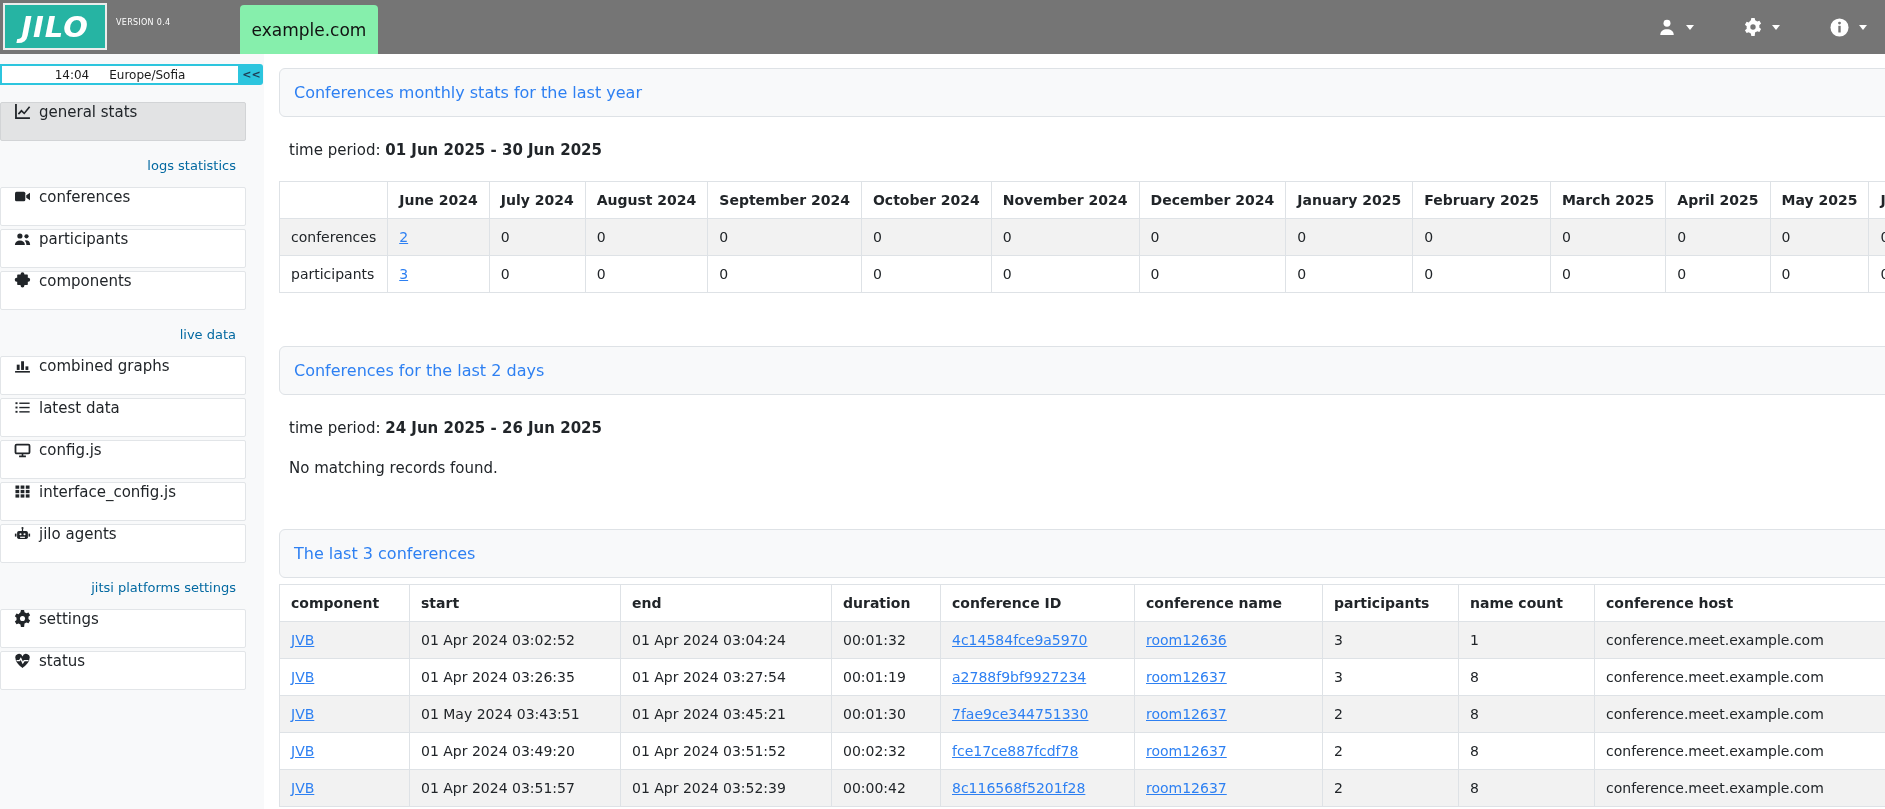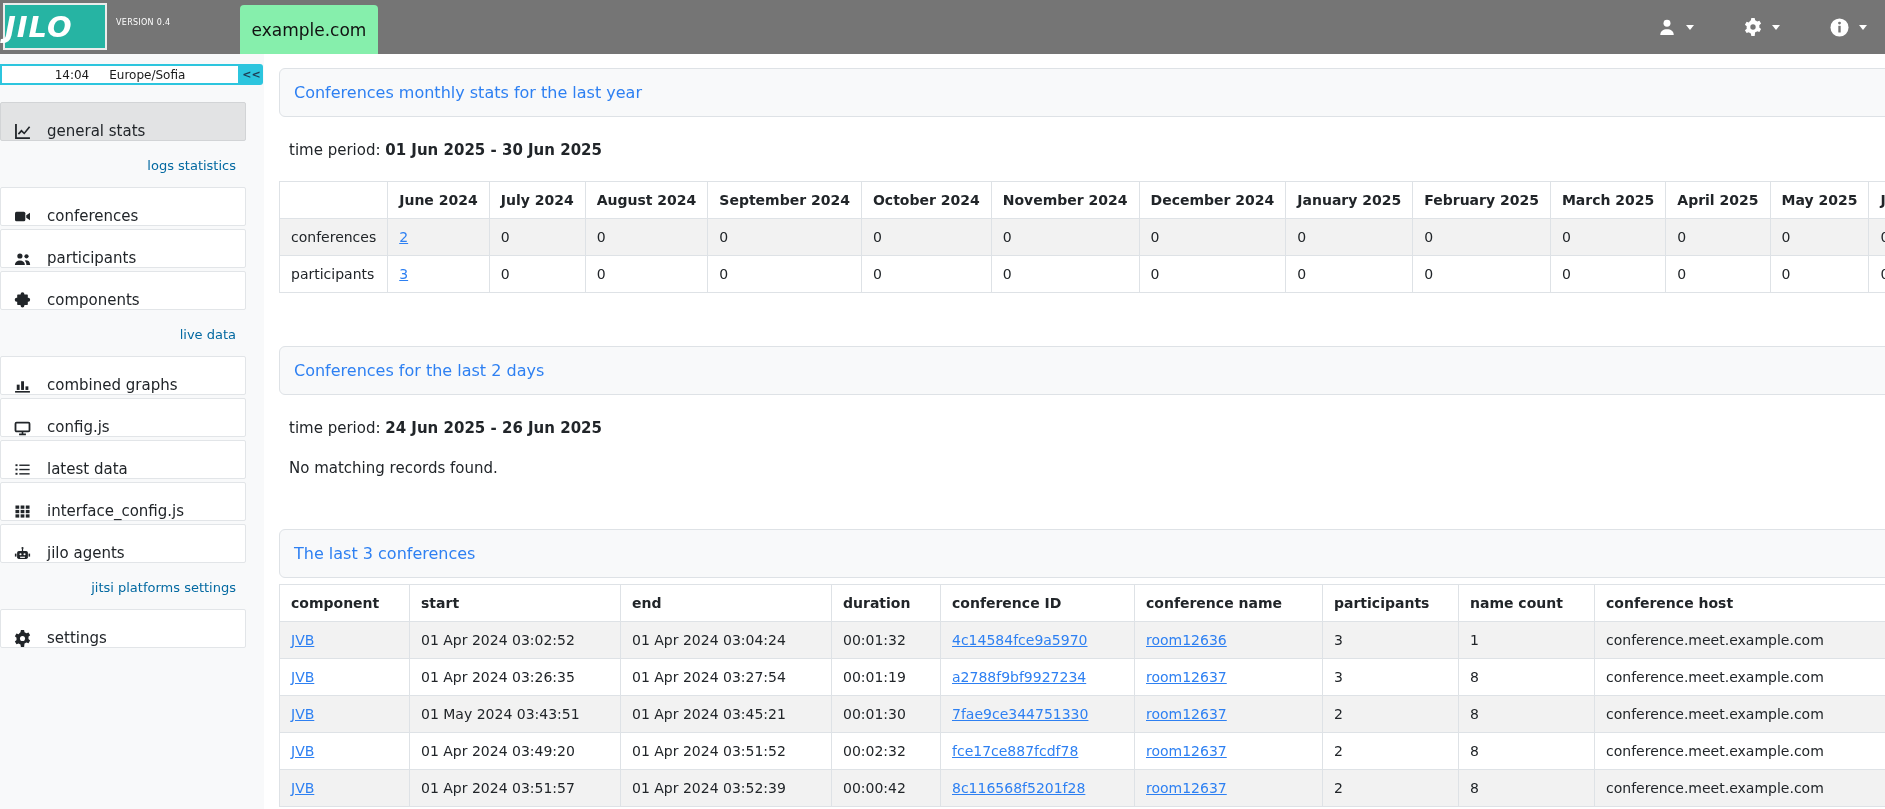--- a/index.html
+++ b/index.html
@@ -6,41 +6,41 @@
   html,body { margin:0; padding:0; }
   body {
     width:1885px; height:809px; overflow:hidden; position:relative;
     background:#fff; color:#212529;
     font-family:"DejaVu Sans","Liberation Sans",sans-serif;
     font-size:14px;
   }
   
   .topbar { position:absolute; left:0; top:0; width:1885px; height:54px; background:var(--topbar-gray,#757575); }
   .logo-box { position:absolute; left:3px; top:3px; width:104px; height:47px; background:var(--accent-teal,#26b4a3);
-    border:2px solid #ececec; display:flex; align-items:center; }
+    border:2px solid #ececec; display:flex; align-items:center; justify-content:center; }
   .logo-box span { color:#fff; font-size:29px; font-weight:bold; font-style:italic; letter-spacing:1px; }
   .version { position:absolute; left:116px; top:18px; color:#fff; font-size:8px; letter-spacing:.3px; }
   .tab { position:absolute; left:240px; top:5px; width:138px; height:49px; background:#86efac; border-radius:4px 4px 0 0;
     display:flex; align-items:center; justify-content:center; font-size:17px; color:#111; cursor:pointer; }
   .topbar-right { position:absolute; right:18px; top:0; height:54px; display:flex; align-items:center; gap:50px; }
   .tb-menu { display:flex; align-items:center; gap:10px; color:#fff; cursor:pointer; }
   .caret { width:0; height:0; border-left:4.5px solid transparent; border-right:4.5px solid transparent; border-top:5px solid #fff; }
   .tb-menu svg { display:block; }
 
   
   .sidebar { position:absolute; left:0; top:54px; width:264px; height:755px; background:#f8f9fa; }
   .time-row { position:absolute; left:0; top:10px; display:flex; }
   .time-box { width:240px; height:21px; background:#fff; border:2px solid var(--accent-cyan,#2cc5de);
     display:flex; align-items:center; justify-content:center; gap:20px; font-size:12px; color:#1a1a1a; }
   .collapse-btn { width:23px; height:21px; border:none; padding:0; background:var(--accent-cyan,#2cc5de);
     color:#1d3b53; font-size:11px; font-weight:bold; border-radius:0 3px 3px 0; cursor:pointer;
     display:flex; align-items:center; justify-content:center; font-family:inherit; }
   .nav { position:absolute; left:0; top:48px; width:246px; }
   .nav-item { height:39px; margin-bottom:3px; background:#fff; border:1px solid #e2e5e8; border-radius:2px;
-    display:flex; align-items:flex-end; padding-left:13px; gap:16px; font-size:15px; color:#212529; cursor:pointer; }
+    display:flex; align-items:flex-start; padding-left:13px; gap:8px; font-size:15px; color:#212529; cursor:pointer; }
   .nav-item.active { background:#e2e3e4; border-color:#d2d4d6; }
   .nav-item .nv-icon { width:17px; height:17px; display:flex; align-items:center; justify-content:center; color:#212529; }
   .nav-item .nv-icon svg { display:block; }
   .nav-section { height:43px; display:flex; align-items:center; justify-content:flex-end; padding-right:10px;
     font-size:13px; color:#0369a1; }
 
   
   .main { position:absolute; left:279px; top:54px; width:1680px; }
   .card-head { margin-top:14px; height:49px; background:#f8f9fa; border:1px solid #dee2e6; border-radius:6px;
     display:flex; align-items:center; padding-left:14px; }
@@ -153,39 +153,39 @@
             <path d="M1 13.2h14v1.5H1z"></path>
             <rect x="2.6" y="7.2" width="2.7" height="5"></rect>
             <rect x="6.7" y="4" width="2.7" height="8.2"></rect>
             <rect x="10.8" y="8.8" width="2.7" height="3.4"></rect>
           </svg>
         </span>
         <span>combined graphs</span>
       </div>
       <div class="nav-item">
         <span class="nv-icon">
-          <svg width="18" height="16" viewBox="0 0 16 16" fill="none" stroke="currentColor">
-            <rect x="1" y="2.6" width="14" height="8.8" rx="1.1" stroke-width="1.8"></rect>
-            <path d="M8 11.5v2M4.6 14.4h6.8" stroke-width="1.6"></path>
-          </svg>
-        </span>
-        <span>config.js</span>
-      </div>
-      <div class="nav-item">
-        <span class="nv-icon">
           <svg width="17" height="15" viewBox="0 0 16 16" fill="currentColor">
             <rect x="0.5" y="2.4" width="2.2" height="2"></rect>
             <rect x="4.6" y="2.7" width="11" height="1.5"></rect>
             <rect x="0.5" y="7" width="2.2" height="2"></rect>
             <rect x="4.6" y="7.3" width="11" height="1.5"></rect>
             <rect x="0.5" y="11.6" width="2.2" height="2"></rect>
             <rect x="4.6" y="11.9" width="11" height="1.5"></rect>
           </svg>
         </span>
         <span>latest data</span>
+      </div>
+      <div class="nav-item">
+        <span class="nv-icon">
+          <svg width="18" height="16" viewBox="0 0 16 16" fill="none" stroke="currentColor">
+            <rect x="1" y="2.6" width="14" height="8.8" rx="1.1" stroke-width="1.8"></rect>
+            <path d="M8 11.5v2M4.6 14.4h6.8" stroke-width="1.6"></path>
+          </svg>
+        </span>
+        <span>config.js</span>
       </div>
       <div class="nav-item">
         <span class="nv-icon">
           <svg width="17" height="15" viewBox="0 0 16 16" fill="currentColor">
             <rect x="0.5" y="1.6" width="4" height="3.5"></rect>
             <rect x="6" y="1.6" width="4" height="3.5"></rect>
             <rect x="11.5" y="1.6" width="4" height="3.5"></rect>
             <rect x="0.5" y="6.3" width="4" height="3.5"></rect>
             <rect x="6" y="6.3" width="4" height="3.5"></rect>
             <rect x="11.5" y="6.3" width="4" height="3.5"></rect>
@@ -213,20 +213,29 @@
       </div>
       <div class="nav-section">jitsi platforms settings</div>
       <div class="nav-item">
         <span class="nv-icon">
           <svg width="17" height="17" viewBox="0 0 16 16" fill="currentColor">
             <path d="M6.5 0h3l.4 2.1c.65.22 1.25.56 1.78.99l2-.72 1.5 2.6-1.6 1.38a6 6 0 010 2.08l1.6 1.38-1.5 2.6-2-.72c-.53.43-1.13.77-1.78.99L9.5 16h-3l-.4-2.29a6 6 0 01-1.78-.99l-2 .72-1.5-2.6 1.6-1.38a6 6 0 010-2.08L.82 5.99l1.5-2.6 2 .72A6 6 0 016.1 2.1z"></path>
             <circle cx="8" cy="8" r="2.4" fill="#fff"></circle>
           </svg>
         </span>
         <span>settings</span>
+      </div>
+      <div class="nav-item">
+        <span class="nv-icon">
+          <svg width="18" height="16" viewBox="0 0 16 16" fill="currentColor">
+            <path d="M8 15S1 10.3 1 5.6A3.6 3.6 0 018 3.4a3.6 3.6 0 017 2.2C15 10.3 8 15 8 15z"></path>
+            <path d="M2 7.6h3l1.3-2 2 4.2 1.4-2.2h4.3" fill="none" stroke="#fff" stroke-width="1.3"></path>
+          </svg>
+        </span>
+        <span>status</span>
       </div>
     </nav>
 </aside>
 
 <main class="main">
 
   <section>
     <div class="card-head">
       <span class="card-title">Conferences monthly stats for the last year</span>
     </div>

